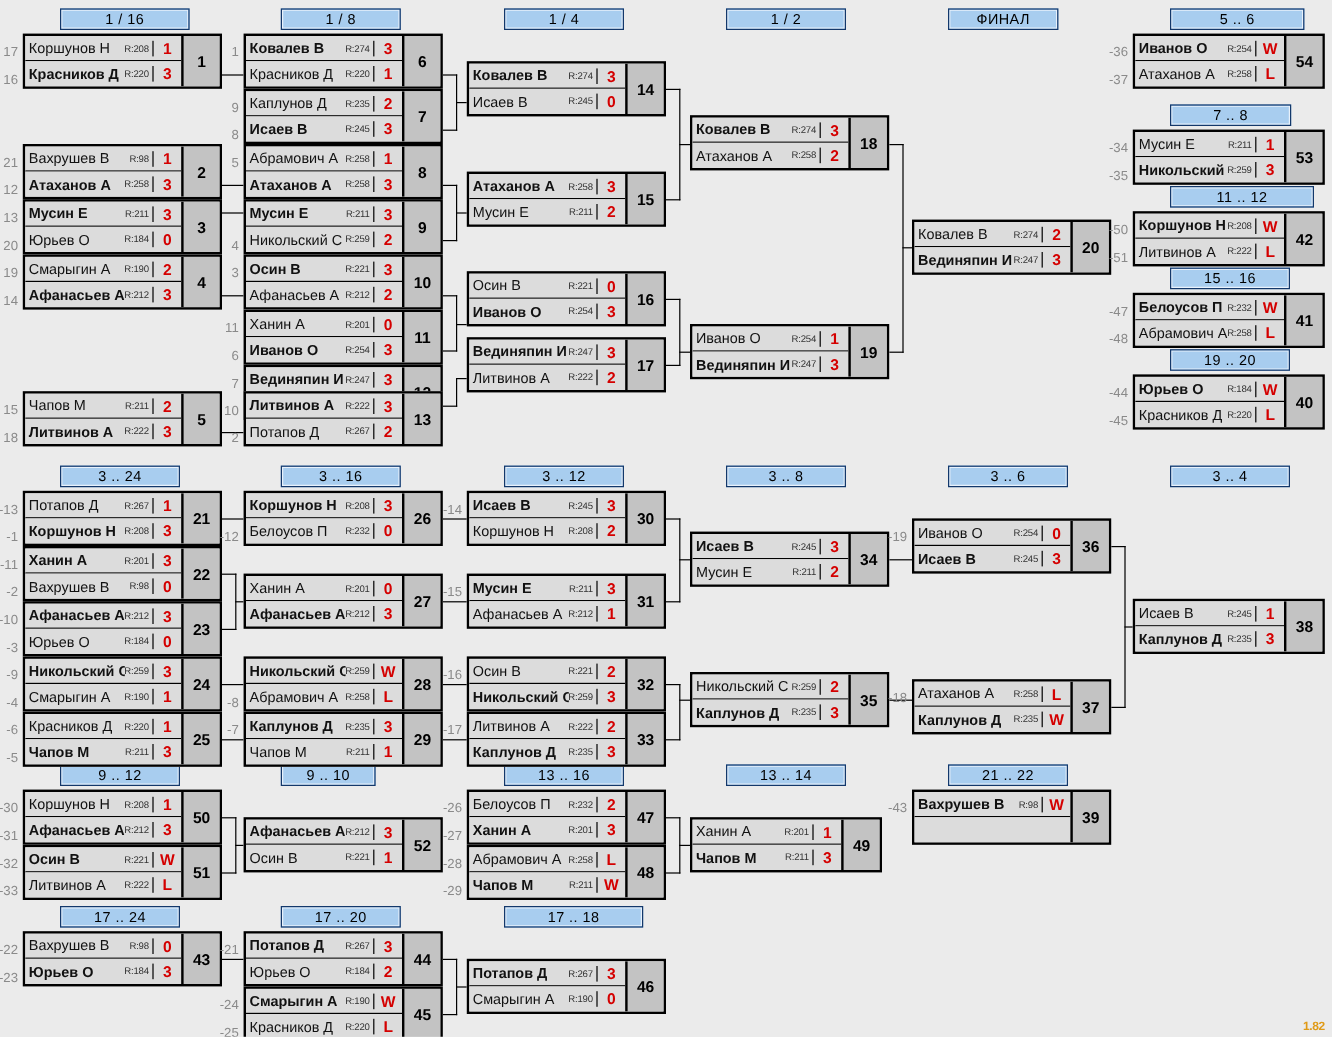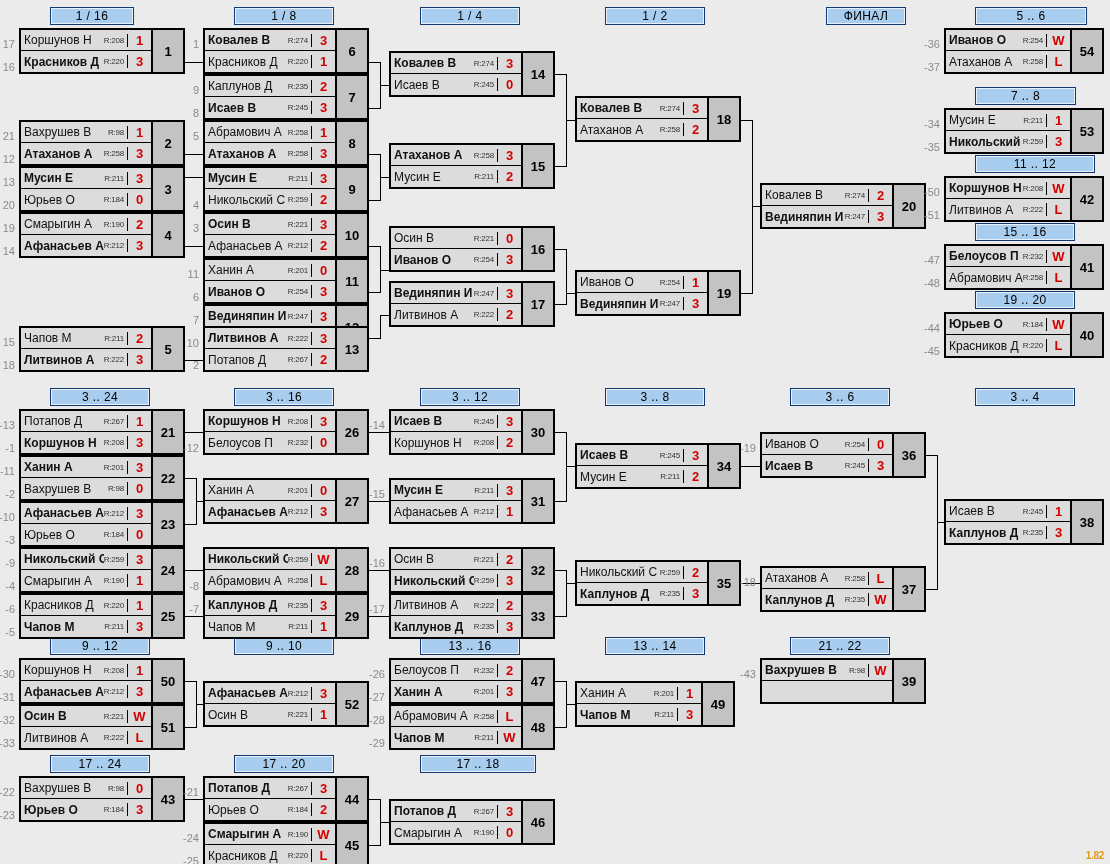--- a/index.html
+++ b/index.html
@@ -112,38 +112,38 @@
     font-size:10px;
     font-weight:bold;
     color:#e09a16;
     letter-spacing:-.3px;
   }
 </style>
 </head>
 <body>
 
 <div id="root">
-    <div class="rnd-hdr" style="left: 50px; top: 7px; width: 84px;">1 / 16</div>
+    <div class="rnd-hdr" style="left: 50px; top: 7px; width: 108px;">1 / 16</div>
     <div class="rnd-hdr" style="left: 234px; top: 7px; width: 100px;">1 / 8</div>
     <div class="rnd-hdr" style="left: 420px; top: 7px; width: 100px;">1 / 4</div>
     <div class="rnd-hdr" style="left: 605px; top: 7px; width: 100px;">1 / 2</div>
-    <div class="rnd-hdr" style="left: 790px; top: 7px; width: 80px; margin-left: 36px;">ФИНАЛ</div>
+    <div class="rnd-hdr" style="left: 790px; top: 7px; width: 92px;">ФИНАЛ</div>
     <div class="rnd-hdr" style="left: 975px; top: 7px; width: 112px;">5 .. 6</div>
     <div class="rnd-hdr" style="left: 975px; top: 87px; width: 101px;">7 .. 8</div>
     <div class="rnd-hdr" style="left: 975px; top: 155px; width: 120px;">11 .. 12</div>
     <div class="rnd-hdr" style="left: 975px; top: 223px; width: 100px;">15 .. 16</div>
     <div class="rnd-hdr" style="left: 975px; top: 291px; width: 100px;">19 .. 20</div>
     <div class="rnd-hdr" style="left: 50px; top: 388px; width: 100px;">3 .. 24</div>
     <div class="rnd-hdr" style="left: 234px; top: 388px; width: 100px;">3 .. 16</div>
     <div class="rnd-hdr" style="left: 420px; top: 388px; width: 100px;">3 .. 12</div>
     <div class="rnd-hdr" style="left: 605px; top: 388px; width: 100px;">3 .. 8</div>
     <div class="rnd-hdr" style="left: 790px; top: 388px; width: 100px;">3 .. 6</div>
     <div class="rnd-hdr" style="left: 975px; top: 388px; width: 100px;">3 .. 4</div>
     <div class="rnd-hdr" style="left: 50px; top: 637px; width: 100px;">9 .. 12</div>
-    <div class="rnd-hdr" style="left: 234px; top: 637px; width: 100px;">9 .. 10</div>
+    <div class="rnd-hdr" style="left: 234px; top: 637px; width: 79px;">9 .. 10</div>
     <div class="rnd-hdr" style="left: 420px; top: 637px; width: 100px;">13 .. 16</div>
     <div class="rnd-hdr" style="left: 605px; top: 637px; width: 100px;">13 .. 14</div>
     <div class="rnd-hdr" style="left: 790px; top: 637px; width: 100px;">21 .. 22</div>
     <div class="rnd-hdr" style="left: 50px; top: 755px; width: 100px;">17 .. 24</div>
     <div class="rnd-hdr" style="left: 234px; top: 755px; width: 100px;">17 .. 20</div>
     <div class="rnd-hdr" style="left: 420px; top: 755px; width: 116px;">17 .. 18</div>
     <div class="ln lnh" style="left: 185px; top: 62px; width: 18px; height: 1px;"></div>
     <div class="ln lnh" style="left: 185px; top: 154px; width: 18px; height: 1px;"></div>
     <div class="ln lnh" style="left: 185px; top: 177px; width: 18px; height: 1px;"></div>
     <div class="ln lnh" style="left: 185px; top: 246px; width: 18px; height: 1px;"></div>

